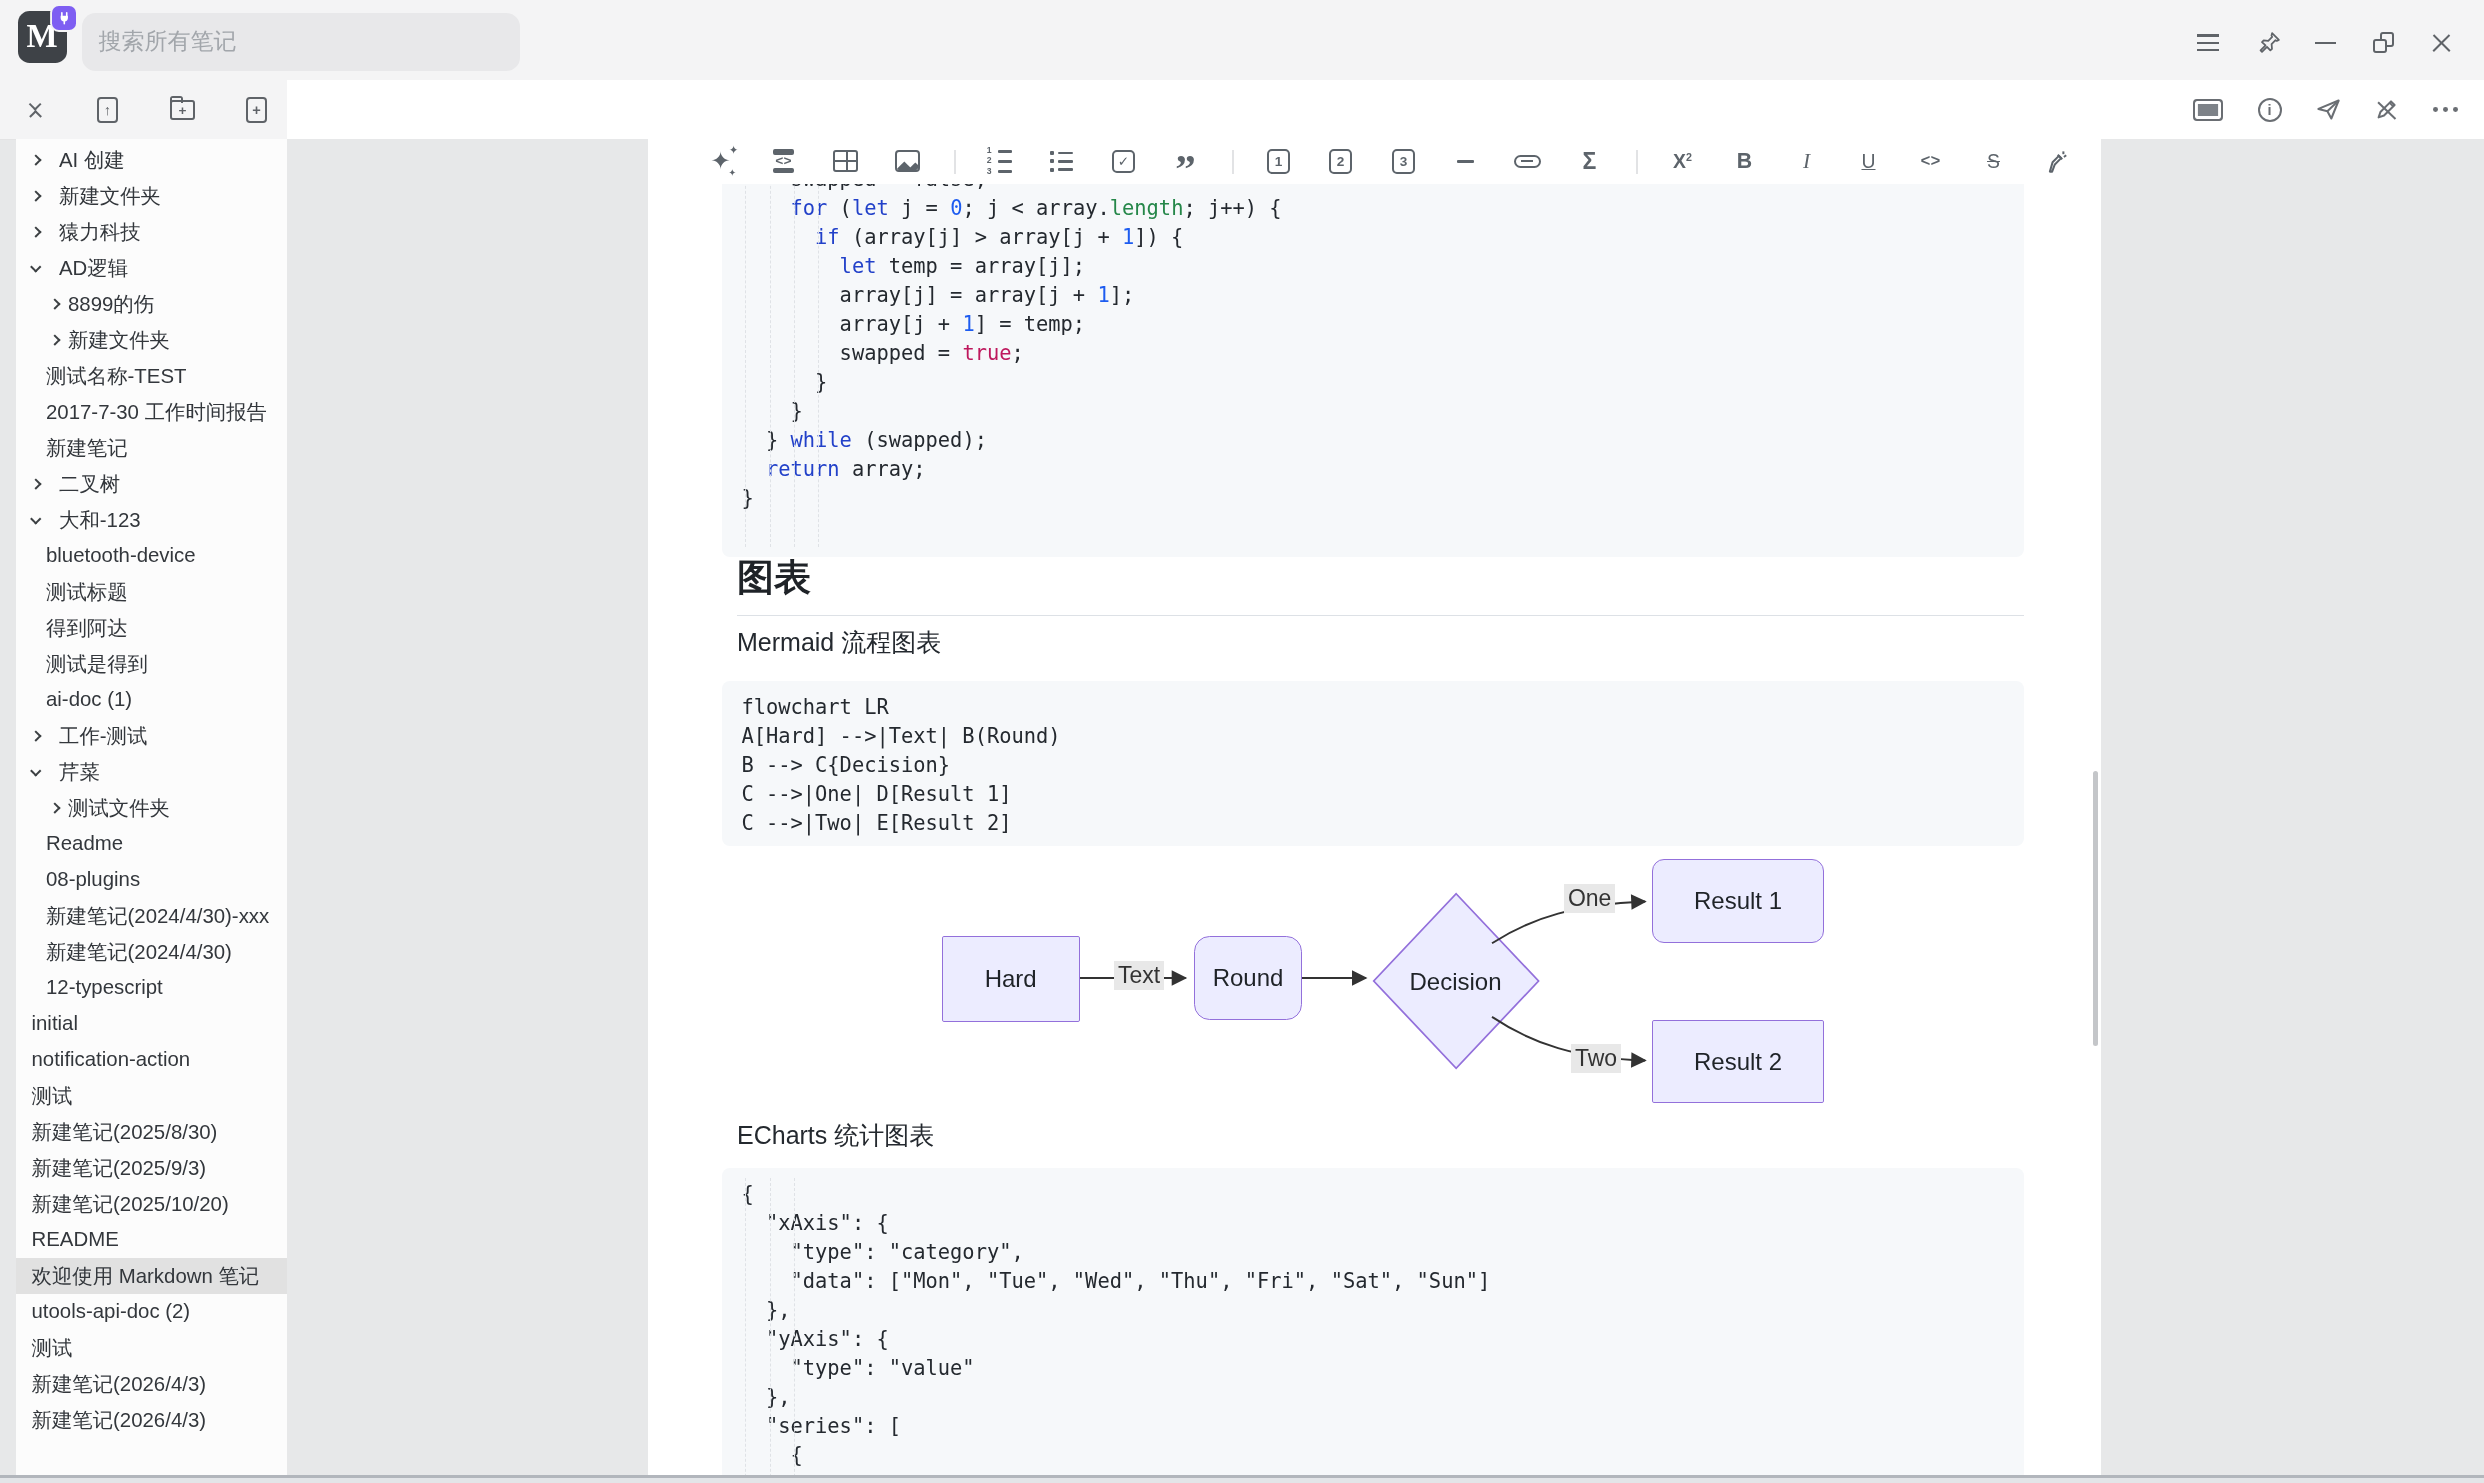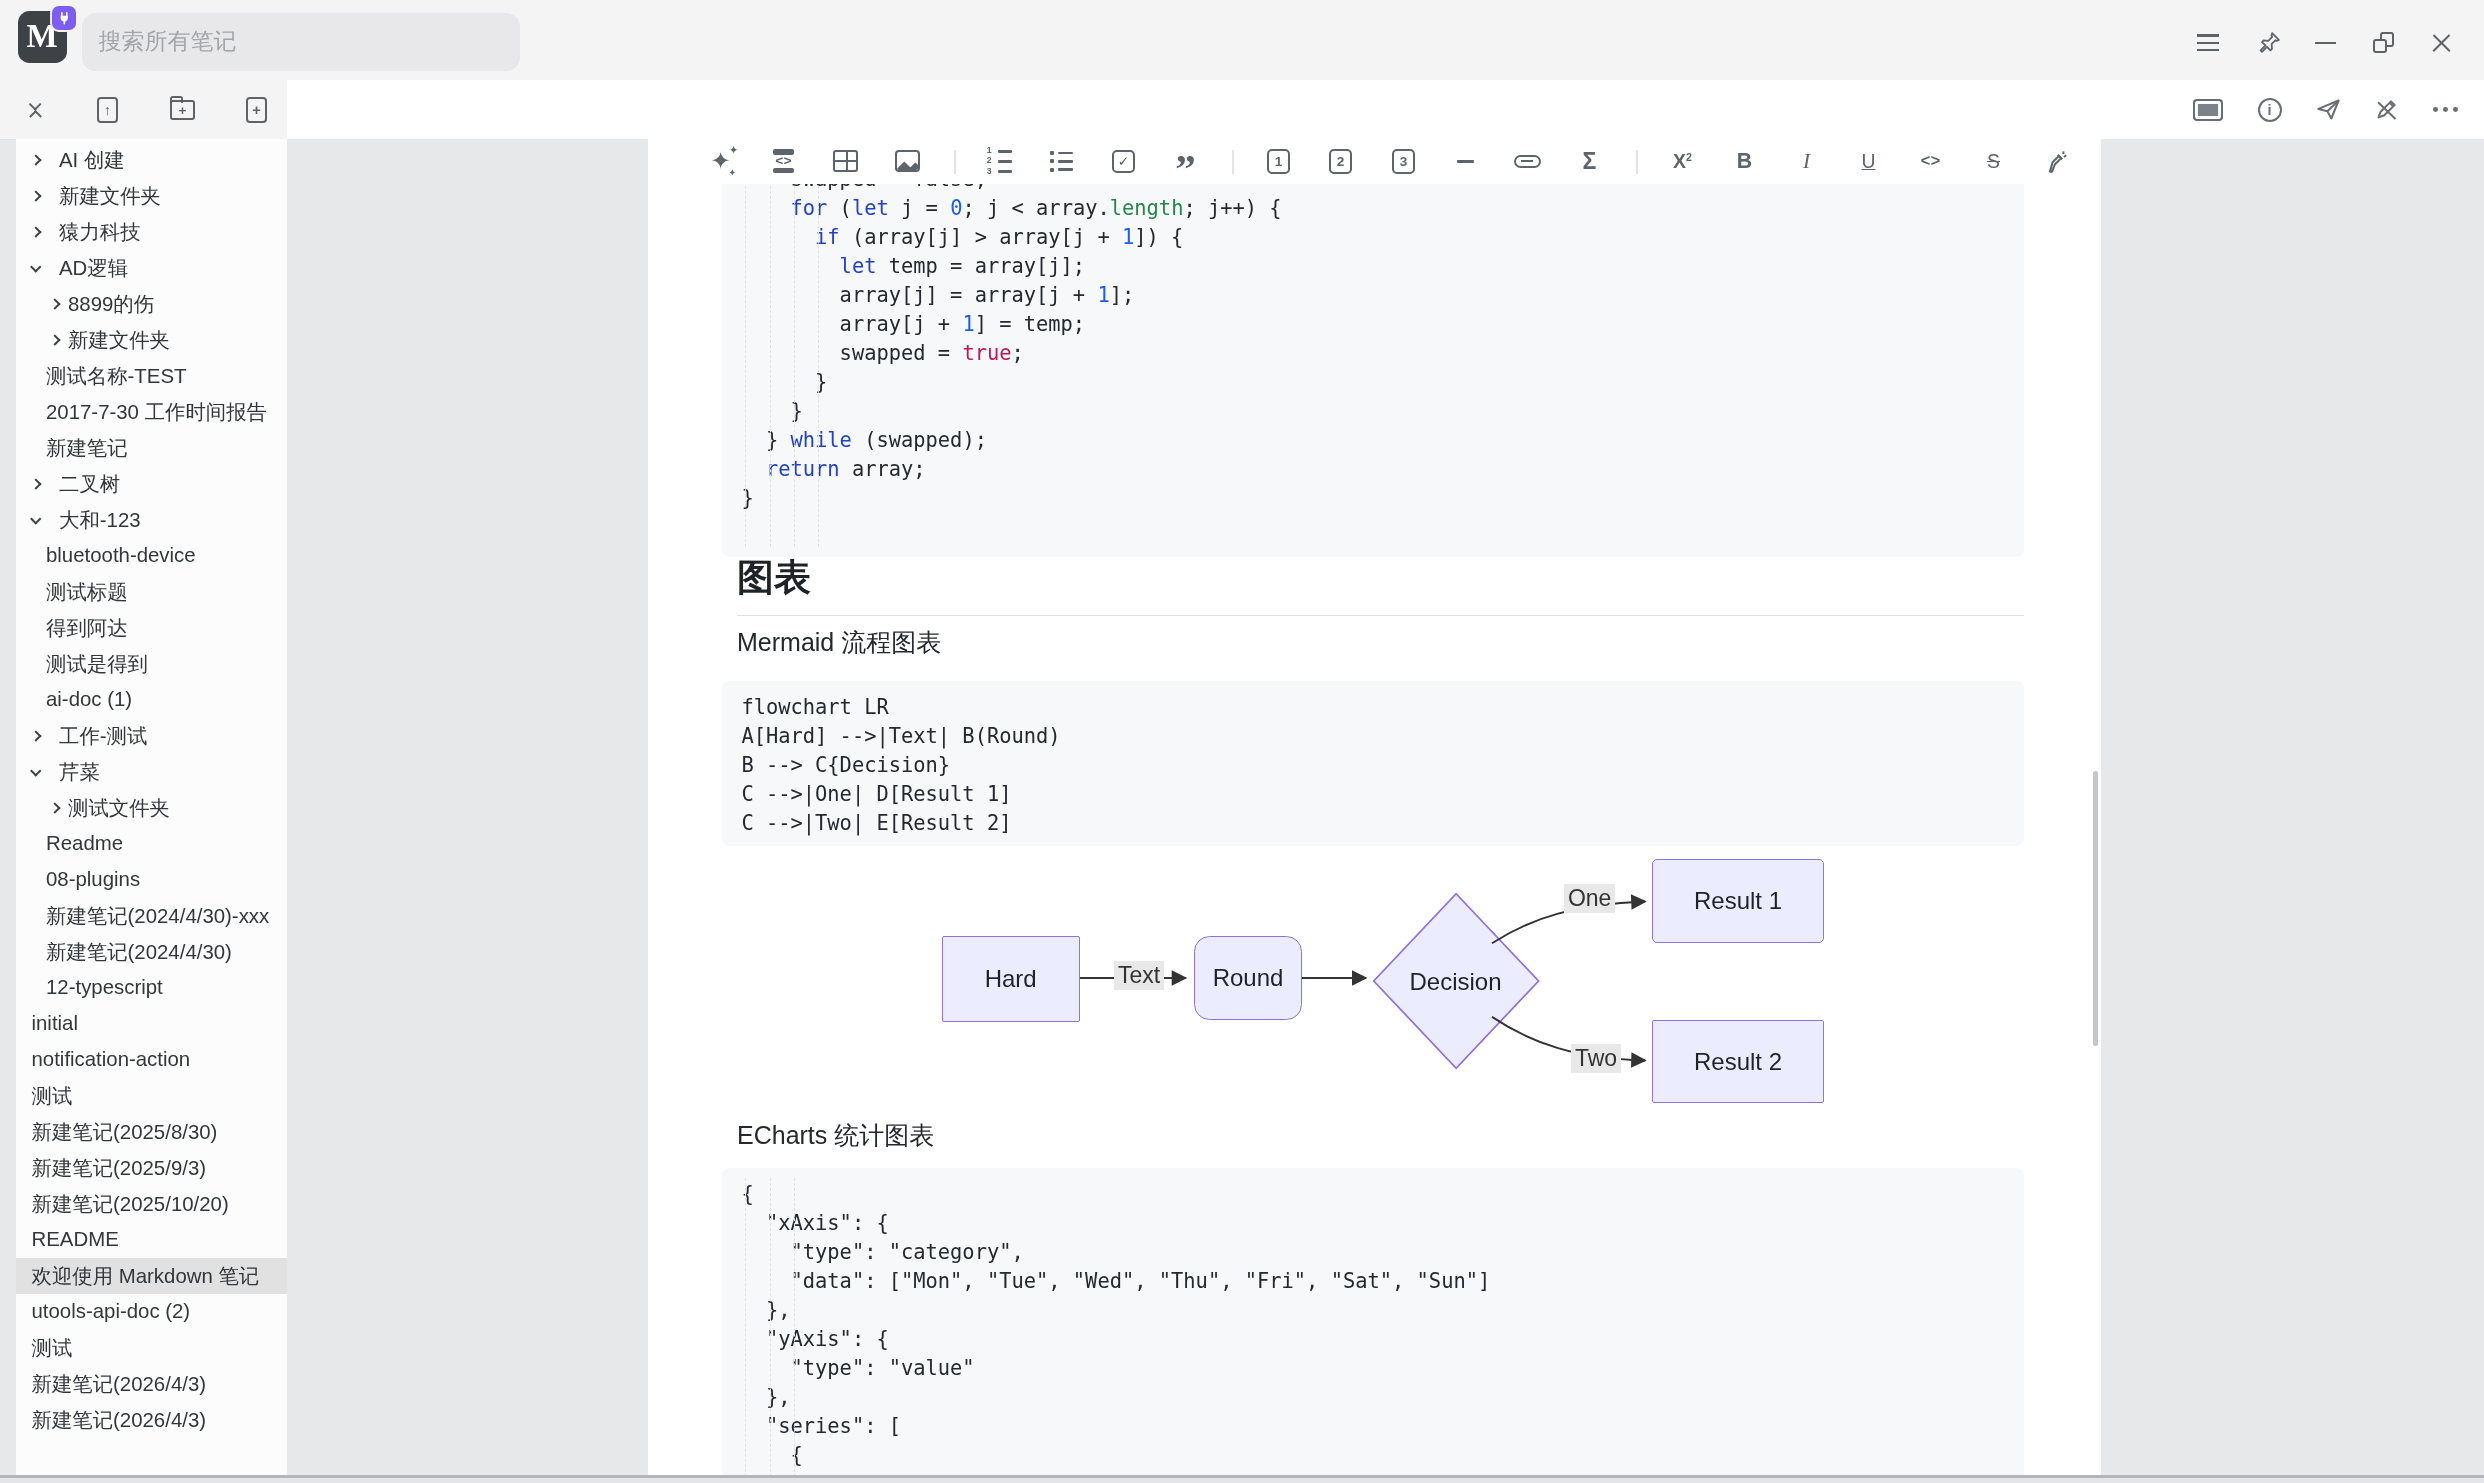--- a/index.html
+++ b/index.html
@@ -529,21 +529,21 @@
         </defs>
         <polygon points="541,41 626,131 541,221 456,131" fill="#ECECFF" stroke="#9370DB" stroke-width="1.8"></polygon>
         <path d="M153 128 H262" fill="none" stroke="#333333" stroke-width="2" marker-end="url(#arrow)"></path>
         <path d="M382 128 H448" fill="none" stroke="#333333" stroke-width="2" marker-end="url(#arrow)"></path>
         <path d="M578 92 C620 65 665 52 736 49" fill="none" stroke="#333333" stroke-width="2" marker-end="url(#arrow)"></path>
         <path d="M578 168 C620 196 665 211 736 213" fill="none" stroke="#333333" stroke-width="2" marker-end="url(#arrow)"></path>
       </svg>
       <div class="fc-node" style="left:10.7px;top:82px;width:138px;height:86px;border-radius:1.9px;">Hard</div>
       <div class="fc-node" style="left:263px;top:82px;width:108px;height:84px;border-radius:15.5px;">Round</div>
       <div class="fc-decision-text">Decision</div>
-      <div class="fc-node" style="left:721px;top:4.9px;width:172px;height:84px;border-radius:5px;">Result 1</div>
+      <div class="fc-node" style="left:721px;top:4.9px;width:172px;height:84px;border-radius:12px;">Result 1</div>
       <div class="fc-node" style="left:721px;top:166px;width:172px;height:83px;border-radius:1.9px;">Result 2</div>
       <div class="fc-edge-label" style="left:183px;top:107px;">Text</div>
       <div class="fc-edge-label" style="left:633px;top:30px;">One</div>
       <div class="fc-edge-label" style="left:640px;top:190px;">Two</div>
     </div>
 
     <div class="para" style="top:935px;">ECharts 统计图表</div>
 
     <div class="codewrap" style="top:984px; height:369px;">
       <div class="guide" style="left:23px;"></div>

